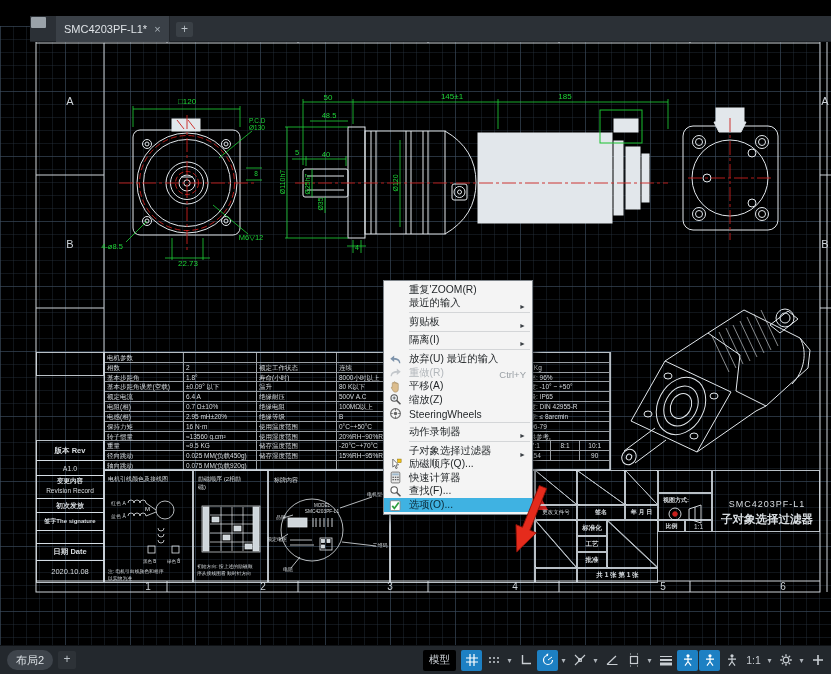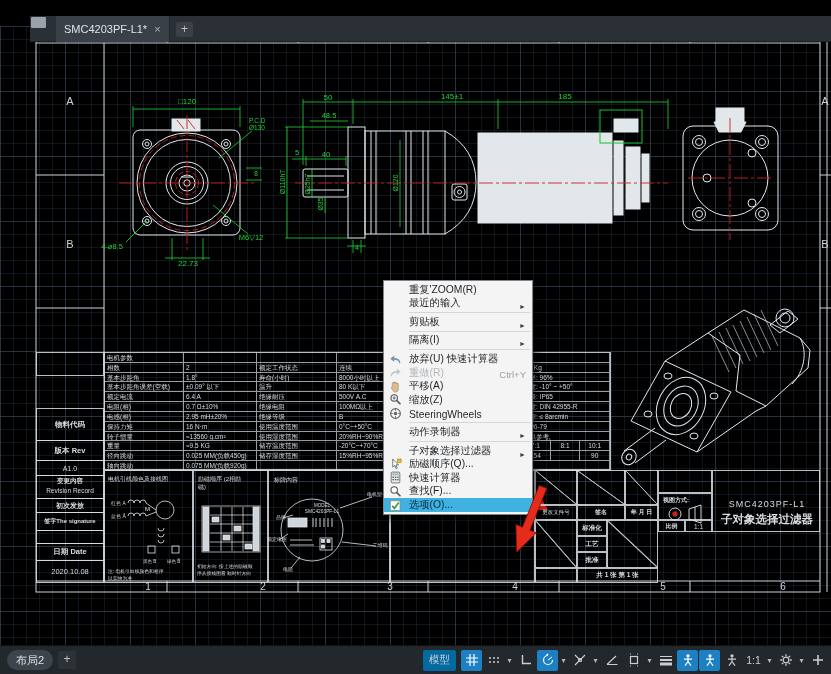--- a/index.html
+++ b/index.html
@@ -48,21 +48,21 @@
   .ctx-item.hl{background:#3fb2e2;color:#0b2836;}
 
   
   #bottom-bar{position:absolute;left:0;top:645px;width:831px;height:29px;background:#23282d;border-top:1px solid #0f1215;z-index:50;display:flex;align-items:center;}
   #layout-tab{margin-left:7px;height:20px;background:#3e444b;border-radius:10px;color:#dde2e6;font-size:11px;line-height:20px;padding:0 9px;}
   #layout-add{margin-left:5px;width:18px;height:18px;background:#2d3237;border-radius:2px;color:#b9c0c6;font-size:12px;line-height:17px;text-align:center;}
   #status-right{margin-left:auto;margin-right:3px;display:flex;align-items:center;gap:1px;}
   .sb-btn{height:21px;min-width:21px;display:flex;align-items:center;justify-content:center;color:#c9ced3;border-radius:2px;font-size:10.5px;padding:0 2px;}
   .sb-btn.active{background:#1d80c3;color:#fff;}
   .sb-caret{width:9px;height:21px;display:flex;align-items:center;justify-content:center;color:#aeb4ba;font-size:8px;}
-  #sb-model{background:#0369a1;padding:0 6px;margin-right:4px;}
+  #sb-model{background:#000000;padding:0 6px;margin-right:4px;}
 
   
   #arrow-svg{position:absolute;left:0;top:0;width:831px;height:674px;z-index:40;pointer-events:none;}
 
   svg text{font-family:"Liberation Sans", sans-serif;}
 </style>
 </head>
 <body>
 
 <div id="screen">
@@ -459,21 +459,20 @@
         <div class="pt-cell" style="width: 79px;">轴向跳动</div>
         <div class="pt-cell" style="width: 73px;">0.075 MM(负载920g)</div>
         <div class="pt-cell" style="width: 80px;"></div>
         <div class="pt-cell" style="width: 79px;"></div>
         <div class="pt-cell" style="width: 105px;"></div>
         <div class="pt-cell" style="width: 89px; text-align: left;"></div>
       </div>
     </div>
 
   <div class="tb center" style="left:36px;top:352px;width:68px;height:24px;"></div>
-  <div class="tb center" style="left:36px;top:408px;width:68px;height:33px;font-size:7.5px;font-weight:bold;">物料代码</div>
   <div class="tb center" style="left:36px;top:440px;width:68px;height:21px;font-size:7.5px;font-weight:bold;">版本 Rev</div>
   <div class="tb center" style="left:36px;top:460px;width:68px;height:16px;font-size:7px;">A1.0</div>
   <div class="tb" style="left:36px;top:475px;width:68px;height:24px;text-align:center;font-size:6.5px;line-height:1.6;">
     <div style="font-weight:bold;">变更内容</div>
     <div>Revision Record</div>
   </div>
   <div class="tb center" style="left:36px;top:498px;width:68px;height:15px;font-size:7px;font-weight:bold;">初次发放</div>
   <div class="tb center" style="left:36px;top:512px;width:68px;height:19px;font-size:6px;font-weight:bold;">签字The signature</div>
   <div class="tb center" style="left:36px;top:530px;width:68px;height:14px;"></div>
   <div class="tb center" style="left:36px;top:543px;width:68px;height:18px;font-size:7.5px;font-weight:bold;">日期 Date</div>
@@ -542,21 +541,21 @@
         <span>隔离(I)</span>
         <span class="sub">►</span>
       </div>
       <div class="ctx-sep"></div>
       <div class="ctx-item">
         <span class="mi">
           <svg width="13" height="13" viewBox="0 0 12 12">
             <path d="M10.5 9.5C10.5 6 8 4.6 4.8 4.6V2.4L1.2 5.4l3.6 3V6.2c2.4 0 4.2.8 4.6 3.3z" fill="#7d93ab"></path>
           </svg>
         </span>
-        <span>放弃(U) 快速计算器</span>
+        <span>放弃(U) 最近的输入</span>
       </div>
       <div class="ctx-item disabled">
         <span class="mi">
           <svg width="13" height="13" viewBox="0 0 12 12">
             <path d="M1.5 9.5C1.5 6 4 4.6 7.2 4.6V2.4l3.6 3-3.6 3V6.2c-2.4 0-4.2.8-4.6 3.3z" fill="#c3c7cb"></path>
           </svg>
         </span>
         <span>重做(R)</span>
         <span class="shortcut">Ctrl+Y</span>
       </div>

